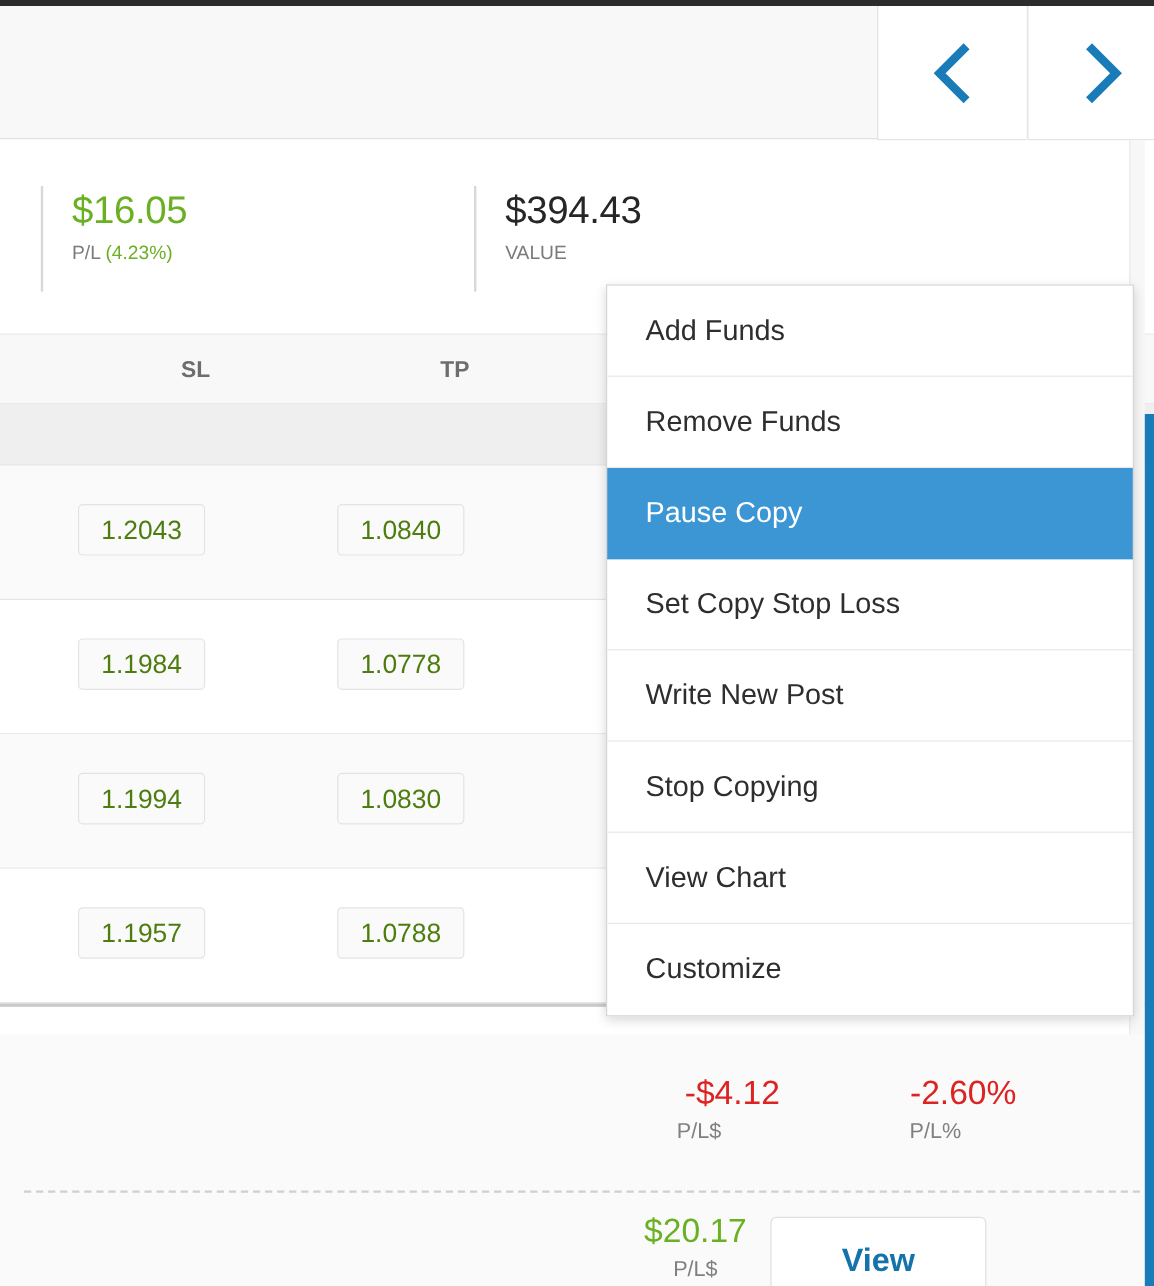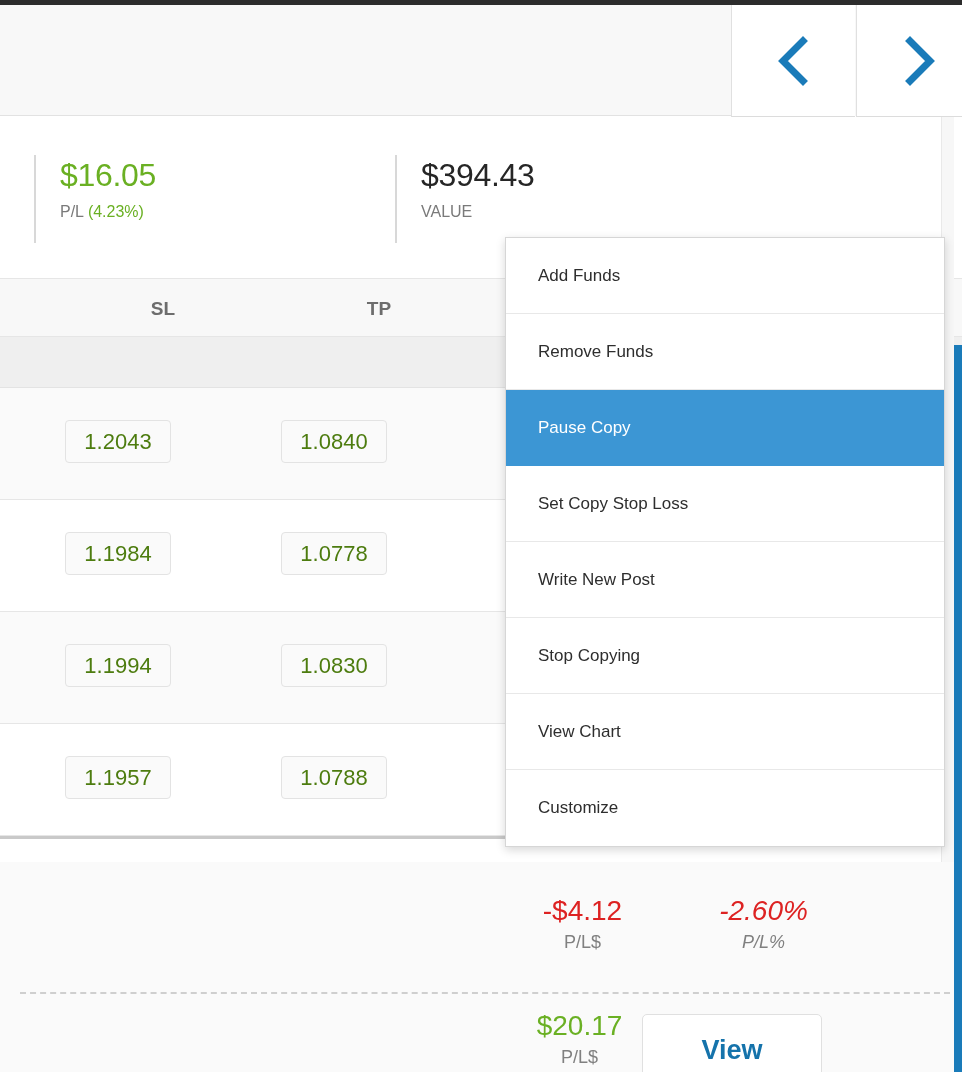--- a/index.html
+++ b/index.html
@@ -191,29 +191,29 @@
   }
   .foot-stat {
     position: absolute;
     text-align: center;
   }
   .foot-amount {
     font-size: 28px;
     line-height: 34px;
     white-space: nowrap;
   }
-  .red { color: #dd2222; }
+  .red { color: #dd2222; text-align: right; }
   .green { color: #6ab023; }
   .foot-label {
     font-size: 18px;
     color: #808080;
     margin-top: 4px;
   }
   .fs-pld { left: 515px; top: 32px; width: 135px; }
-  .fs-plp { left: 696px; top: 32px; width: 135px; font-style: italic; }
+  .fs-plp { left: 712px; top: 32px; width: 135px; }
 
   .dashed-div {
     position: absolute;
     left: 20px; top: 130px;
     width: 930px;
     border-top: 2px dashed #cfcfcf;
   }
 
   .fs-total { left: 512px; top: 147px; width: 135px; }
 
@@ -260,21 +260,21 @@
     border: 1px solid #d6d6d6;
     box-shadow: 0 3px 9px rgba(0,0,0,.16);
     box-sizing: border-box;
     z-index: 50;
   }
   .menu-item {
     height: 76px;
     display: flex;
     align-items: center;
     padding-left: 32px;
-    font-size: 17px;
+    font-size: 24px;
     color: #2e2e2e;
     border-bottom: 1px solid #e8e8e8;
     box-sizing: border-box;
     cursor: pointer;
     white-space: nowrap;
   }
   .menu-item:last-child { border-bottom: none; }
   .menu-item.active {
     background: #3c96d4;
     color: #ffffff;

